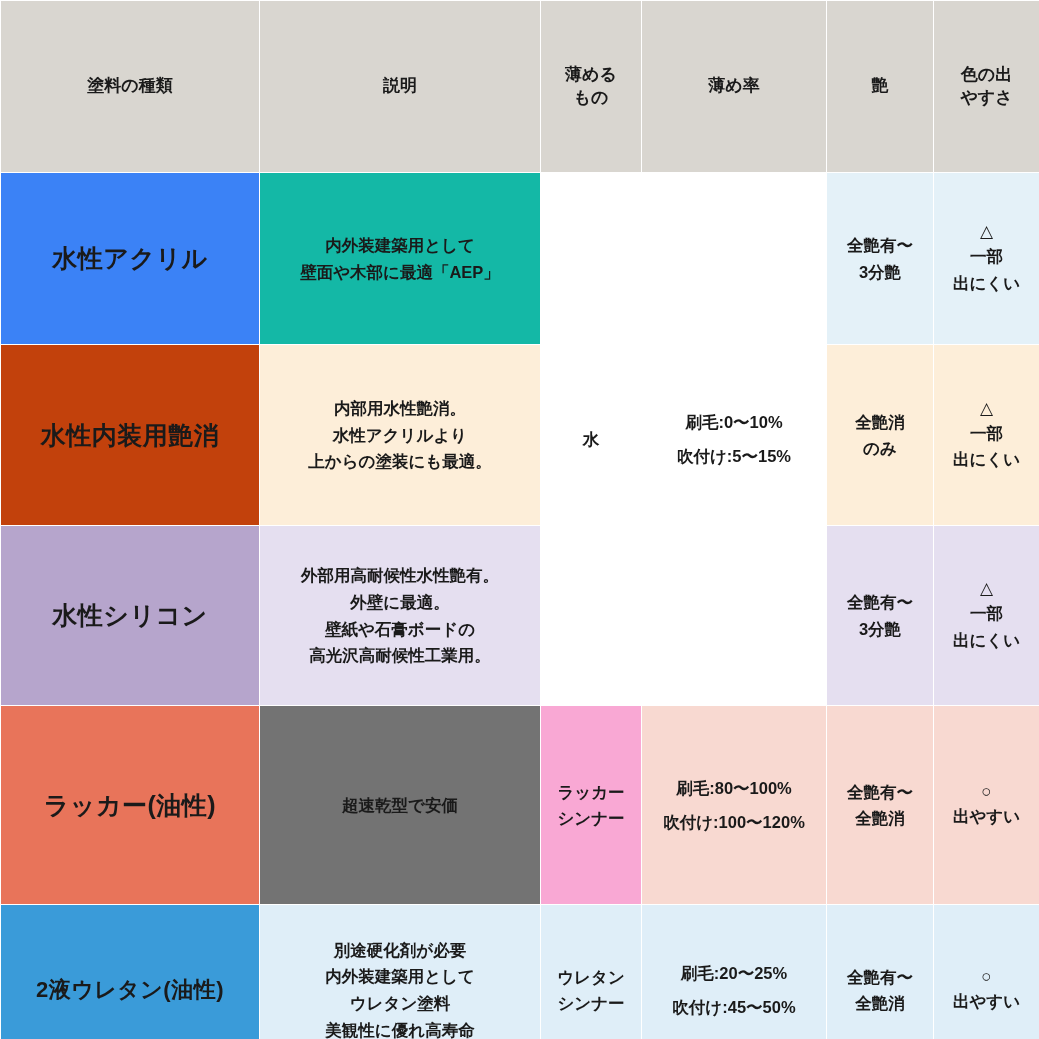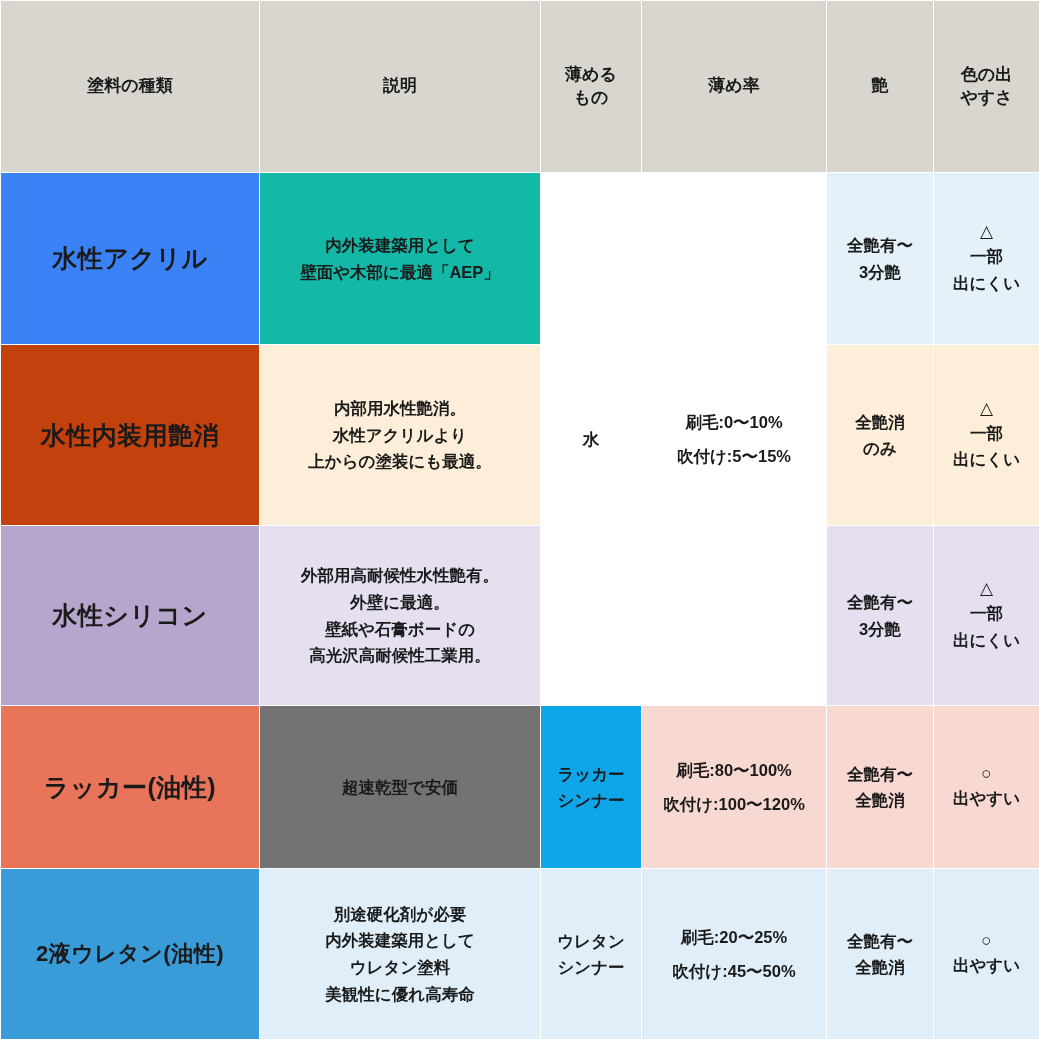--- a/index.html
+++ b/index.html
@@ -81,41 +81,41 @@
 
   
   .r3 .name { background: #b6a5cc; }
   .r3 .desc { background: #e5dff0; }
   .r3 .gloss { background: #e5dff0; }
   .r3 .color { background: #e5dff0; }
 
   
   .r4 .name { background: #e8745a; }
   .r4 .desc { background: #737373; }
-  .r4 .thinner { background: #0ea5e9; }
+  .r4 .thinner { background: #f9a8d4; }
   .r4 .ratio { background: #f8d9d1; }
   .r4 .gloss { background: #f8d9d1; }
   .r4 .color { background: #f8d9d1; }
 
   
   .r5 .name { background: #3a9bd9; }
   .r5 .desc { background: #dfeef8; }
   .r5 .thinner { background: #dfeef8; }
   .r5 .ratio { background: #dfeef8; }
   .r5 .gloss { background: #dfeef8; }
   .r5 .color { background: #dfeef8; }
 
   
   td.water-cell { background: #ffffff; }
   td.water-ratio-cell { background: #ffffff; }
 
   .rowh1 { height: 172px; }
   .rowh2 { height: 181px; }
   .rowh3 { height: 180px; }
-  .rowh4 { height: 163px; padding-left: 44px; }
+  .rowh4 { height: 199px; padding-left: 44px; }
   .rowh5 { height: 171px; }
 </style>
 </head>
 <body>
 
 <table class="paint-table">
   <colgroup>
     <col class="c0">
       <col class="c1">
       <col class="c2">

